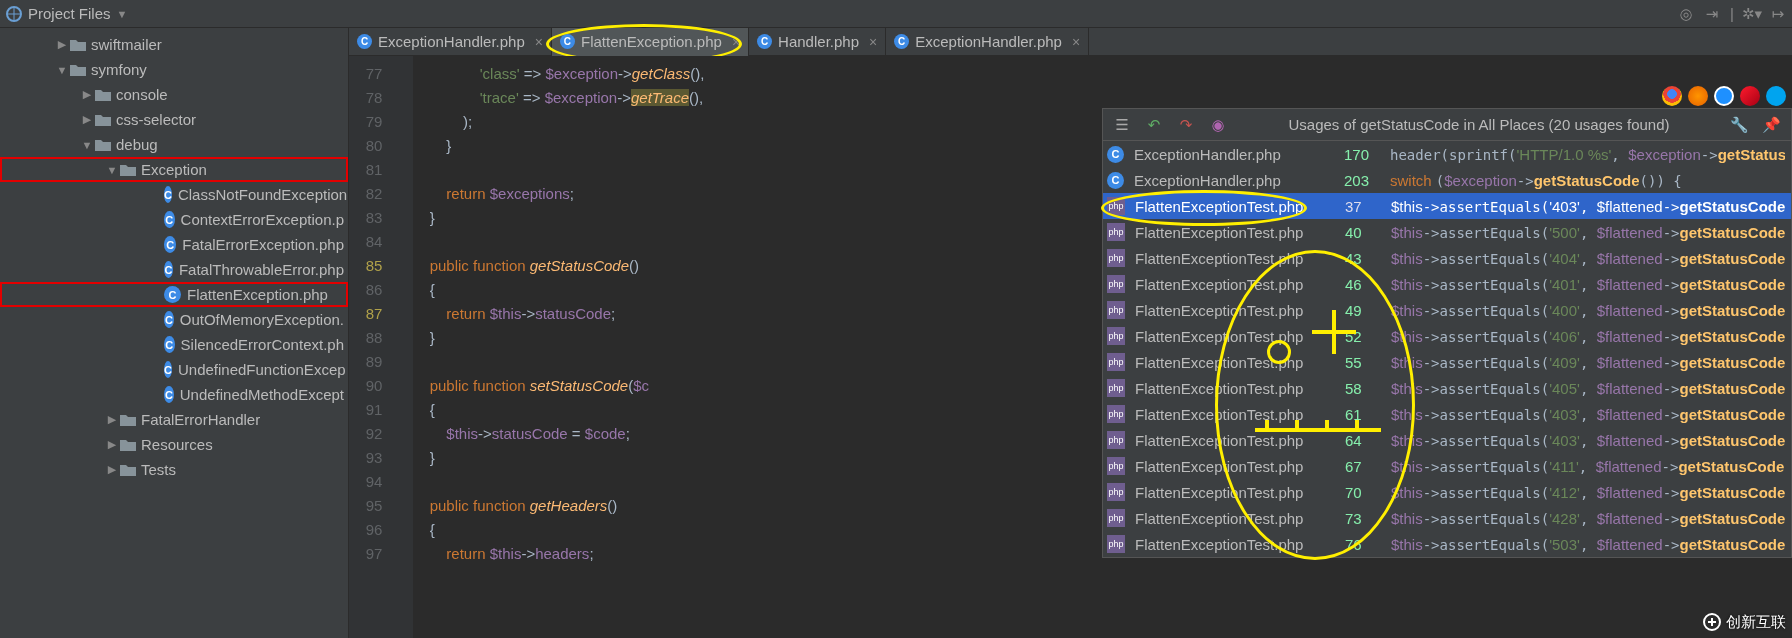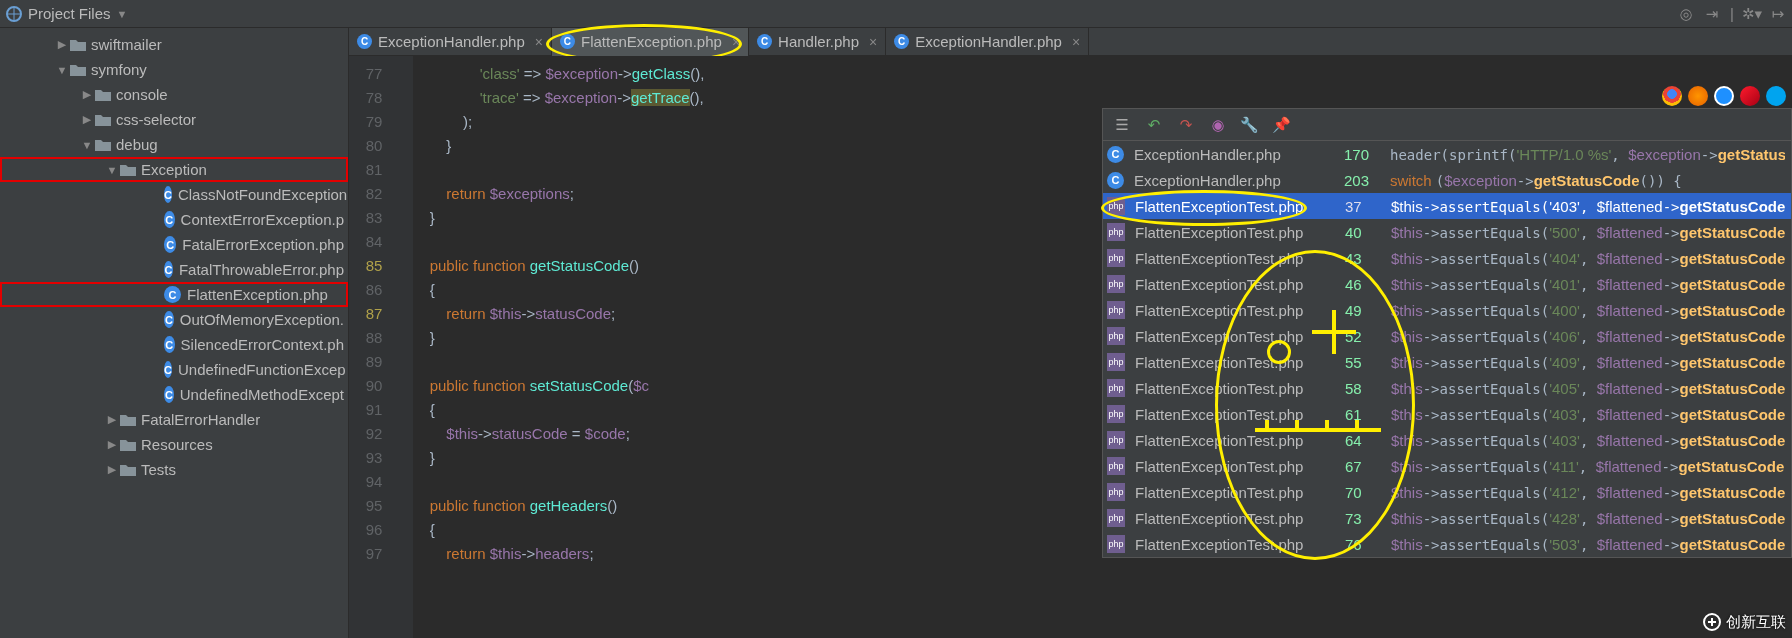--- a/index.html
+++ b/index.html
@@ -25,21 +25,21 @@
 .tab .c-badge { width:15px; height:15px; font-size:10px; margin-right:0; }
 .tab .close { color:#888; font-size:14px; padding-left:4px; }
 .tab.yellowcircle::after { content:""; position:absolute; left:-6px; top:-4px; width:190px; height:34px; border:3px solid #ffef00; border-radius:50%; pointer-events:none; }
 .code { flex:1; background:#2b2b2b; display:flex; font-family:Consolas,monospace; font-size:16px; position:relative; }
 .gutter { width:64px; background:#313335; text-align:center; padding-right:14px; color:#606366; line-height:24px; padding-top:6px; }
 .gutter .ln { height:24px; }
 .gutter .y { color:#b0a14a; }
 .codetext { flex:1; padding-top:6px; line-height:24px; white-space:pre; color:#a9b7c6; }
 .s { color:#6a8759; } 
 .k { color:#cc7832; } 
-.m { color:#5eead4; } 
+.m { color:#fdba74;font-style:italic; } 
 .v { color:#9876aa; } 
 .yhl { background:#5b5932; }
 .find-panel { position:absolute; right:0; top:80px; width:690px; background:#3c3f41; border:1px solid #555; font-size:14.5px; }
 .find-header { height:32px; display:flex; align-items:center; border-bottom:1px solid #555; padding:0 8px; gap:10px; }
 .find-header .title { color:#bbb; flex:1; text-align:center; }
 .fh-btn { width:22px; height:22px; display:inline-flex; align-items:center; justify-content:center; color:#aaa; }
 .find-rows { }
 .find-row { height:26px; display:flex; align-items:center; padding:0 6px 0 4px; gap:10px; }
 .find-row.sel { background:#2f65ca; color:#fff; }
 .fr-icon { width:18px; height:18px; background:#6f5e8f; display:inline-flex; align-items:center; justify-content:center; font-size:9px; color:#fff; position:relative; }
@@ -278,20 +278,21 @@
     {
         <span class="k">return</span> <span class="v">$this</span>-&gt;<span class="v">headers</span>;</div>
     </div>
 
     <div class="find-panel">
       <div class="find-header">
         <span class="fh-btn">☰</span>
         <span class="fh-btn" style="color:#5fad65">↶</span>
         <span class="fh-btn" style="color:#c75450">↷</span>
         <span class="fh-btn" style="color:#b064b0">◉</span>
+        <span class="title">Usages of getStatusCode in All Places (20 usages found)</span>
         <span class="fh-btn">🔧</span>
         <span class="fh-btn">📌</span>
       </div>
       <div class="find-rows" id="findrows">
           <div class="find-row rel">
             <span class="c-badge" style="margin-right:0">C</span>
             <span class="fr-file">ExceptionHandler.php</span>
             <span class="fr-line">170</span>
             <span class="fr-snip">header(sprintf(<span class="s">'HTTP/1.0 %s'</span>, <span class="v">$exception</span>-&gt;<span class="b">getStatusCode</span>()));</span>
           </div>

